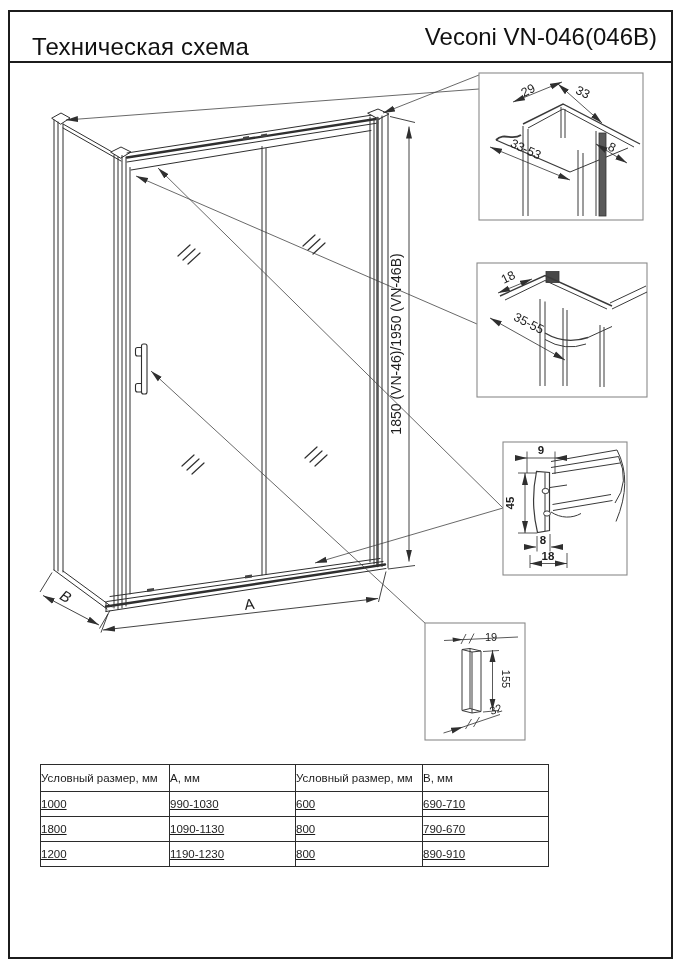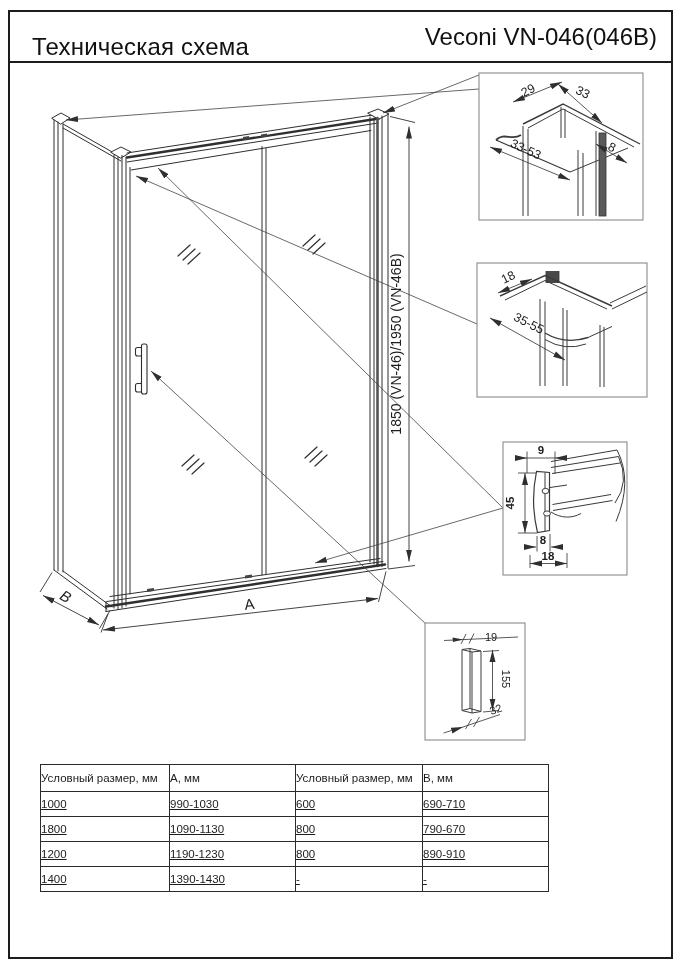--- a/index.html
+++ b/index.html
@@ -243,20 +243,14 @@
         <td>1090-1130</td>
         <td>800</td>
         <td>790-670</td>
     </tr>
     <tr>
       <td>1200</td>
         <td>1190-1230</td>
         <td>800</td>
         <td>890-910</td>
     </tr>
-    <tr>
-      <td>1400</td>
-        <td>1390-1430</td>
-        <td>-</td>
-        <td>-</td>
-    </tr>
   </tbody>
 </table>
 
 </body></html>

